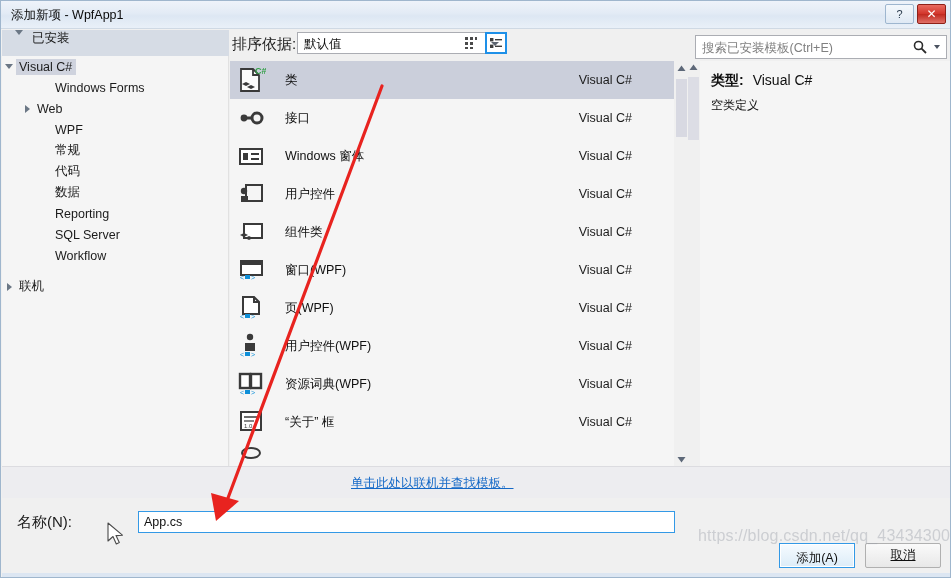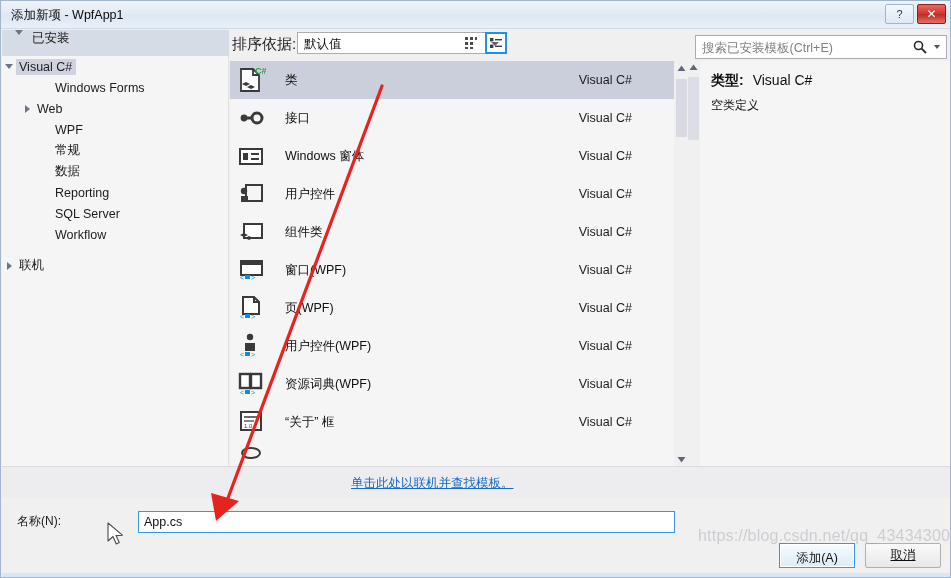--- a/index.html
+++ b/index.html
@@ -331,21 +331,21 @@
   
   .namerow {
     position: absolute;
     left: 1px; top: 497px;
     width: 949px; height: 46px;
     background: #f0f0f0;
   }
   .name-label {
     position: absolute;
     left: 15px; top: 15px;
-    font-size: 12px;
+    font-size: 15px;
     color: #1b1b1b;
   }
   .name-input {
     position: absolute;
     left: 137px; top: 510px;
     width: 537px; height: 22px;
     background: #ffffff;
     border: 1px solid #3399e6;
     box-sizing: border-box;
     font-family: "Liberation Sans", "DejaVu Sans", sans-serif;
@@ -507,20 +507,25 @@
           <span class="txt">WPF</span>
         </div>
         <div class="tree-row">
           <div style="width: 36px;"></div>
           <div class="spacer-tri"></div>
           <span class="txt">常规</span>
         </div>
         <div class="tree-row">
           <div style="width: 36px;"></div>
           <div class="spacer-tri"></div>
+          <span class="txt">代码</span>
+        </div>
+        <div class="tree-row">
+          <div style="width: 36px;"></div>
+          <div class="spacer-tri"></div>
           <span class="txt">数据</span>
         </div>
         <div class="tree-row">
           <div style="width: 36px;"></div>
           <div class="spacer-tri"></div>
           <span class="txt">Reporting</span>
         </div>
         <div class="tree-row">
           <div style="width: 36px;"></div>
           <div class="spacer-tri"></div>

